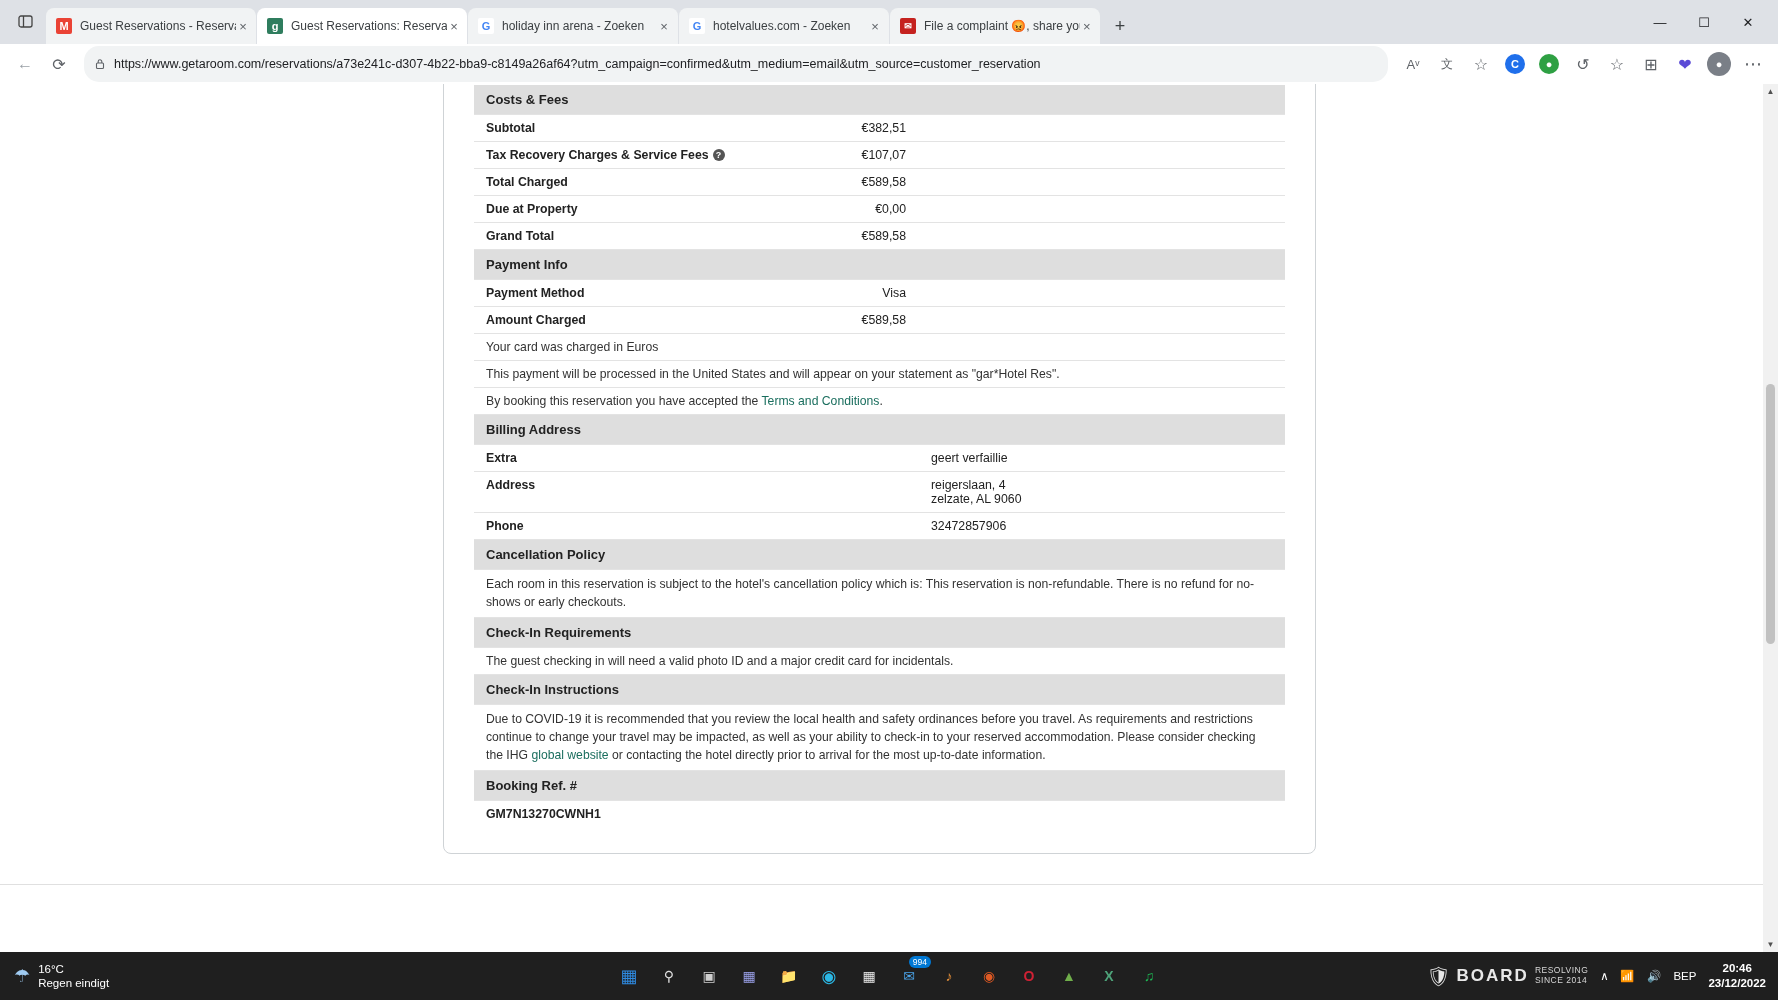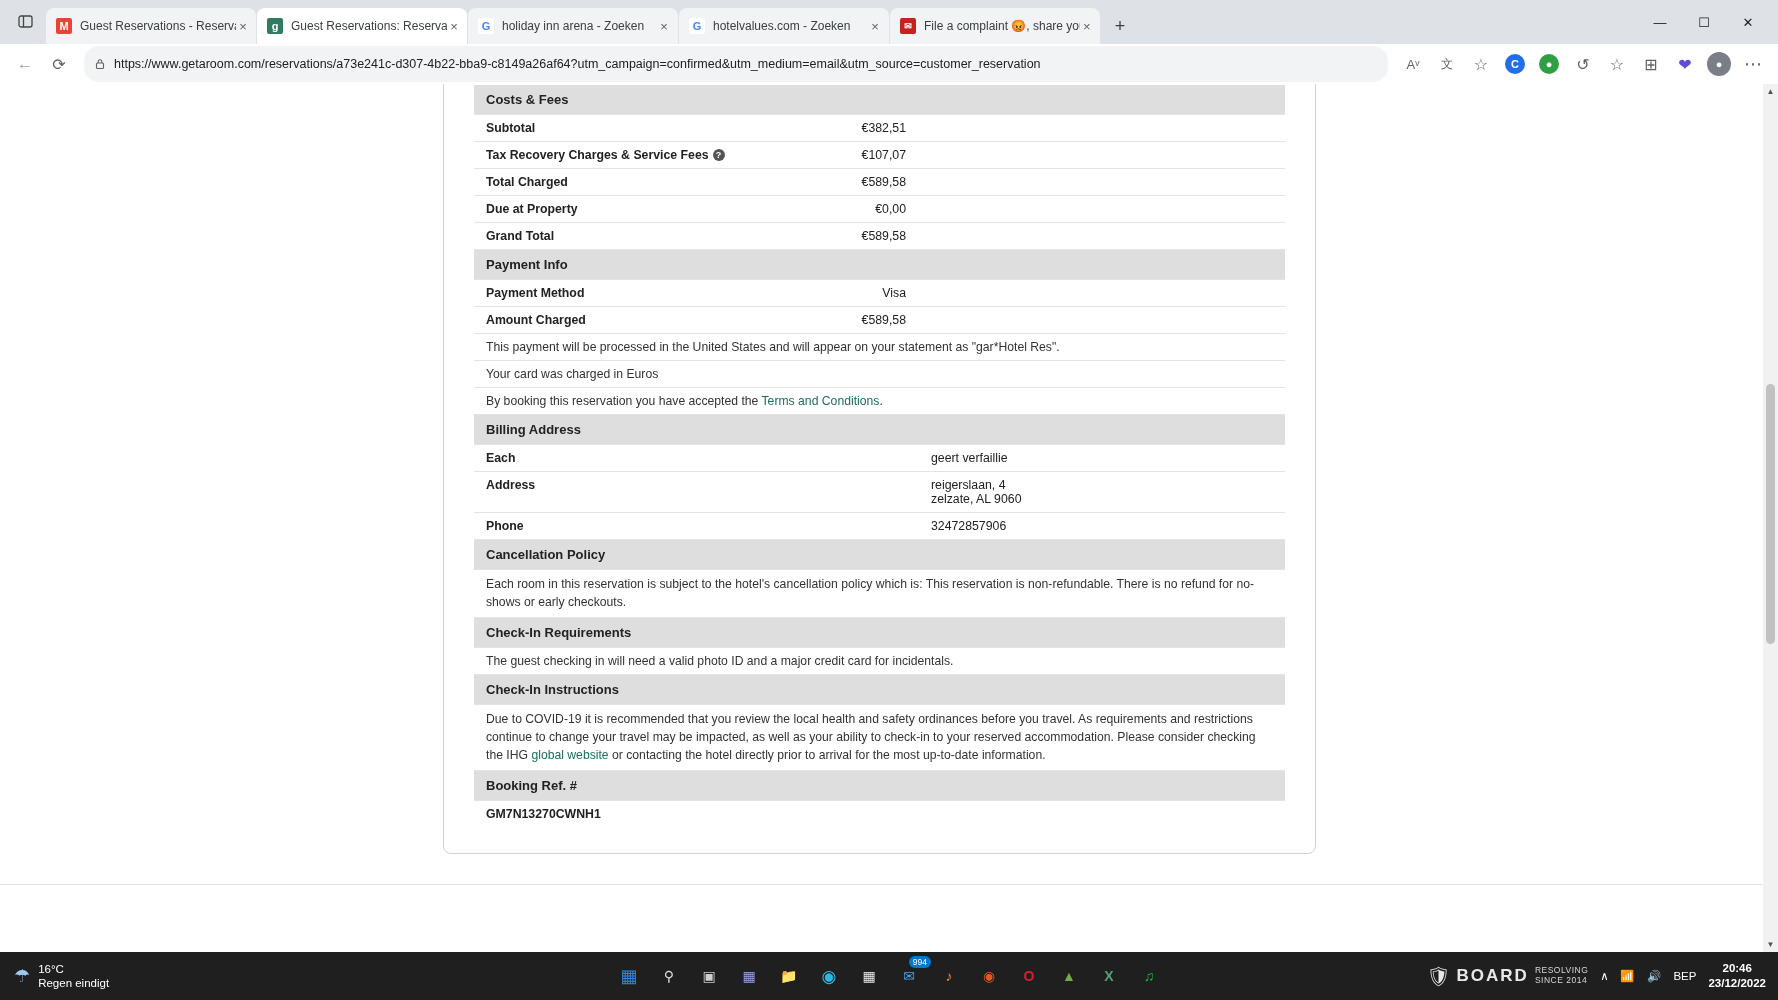--- a/index.html
+++ b/index.html
@@ -203,34 +203,34 @@
             </tr>
             <tr>
               <td class="lbl">Payment Method</td>
               <td class="val"><span class="valwrap">Visa</span></td>
             </tr>
             <tr>
               <td class="lbl">Amount Charged</td>
               <td class="val"><span class="valwrap">€589,58</span></td>
             </tr>
             <tr>
+              <td class="note" colspan="2">Your card was charged in Euros</td>
+            </tr>
+            <tr>
               <td class="note" colspan="2">This payment will be processed in the United States and will appear on your statement as "gar*Hotel Res".</td>
             </tr>
             <tr>
-              <td class="note" colspan="2">Your card was charged in Euros</td>
-            </tr>
-            <tr>
               <td class="note" colspan="2"><span>By booking this reservation you have accepted the </span><a class="link" href="#">Terms and Conditions</a><span>.</span></td>
             </tr>
 
             <tr class="sect">
               <td colspan="2">Billing Address</td>
             </tr>
             <tr>
-              <td class="lbl">Each</td>
+              <td class="lbl">Extra</td>
               <td class="val"><span style="display:inline-block;padding-left:145px;">geert verfaillie</span></td>
             </tr>
             <tr>
               <td class="lbl">Address</td>
               <td class="val"><span style="display:inline-block;padding-left:145px;white-space:pre-line;">reigerslaan, 4
 zelzate, AL 9060</span></td>
             </tr>
             <tr>
               <td class="lbl">Phone</td>
               <td class="val"><span style="display:inline-block;padding-left:145px;">32472857906</span></td>

